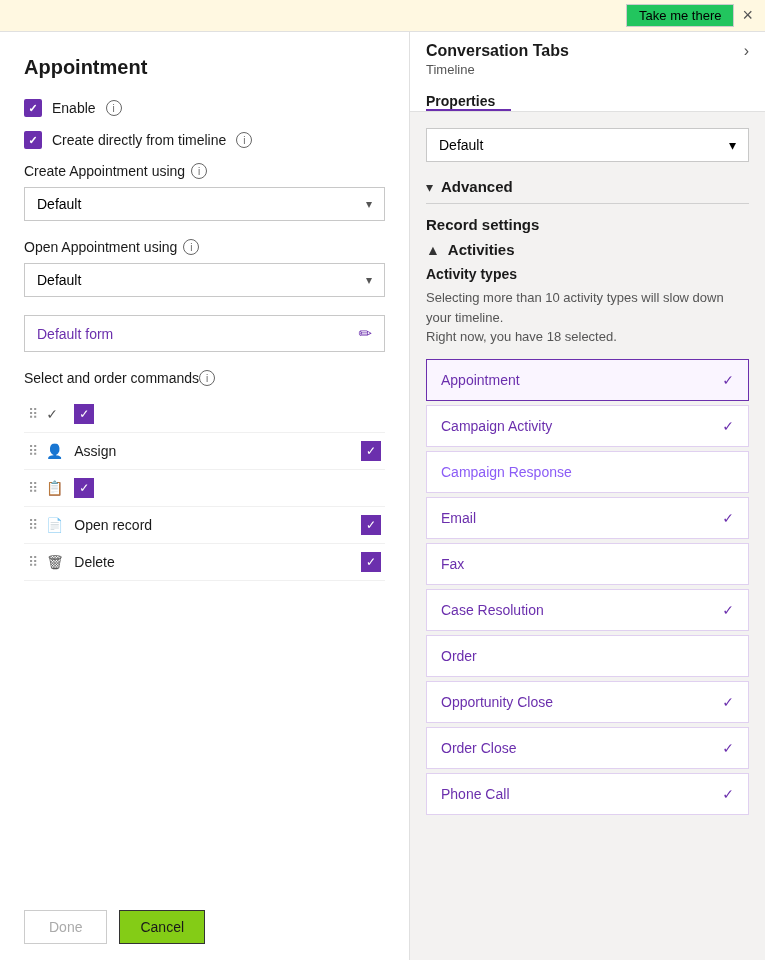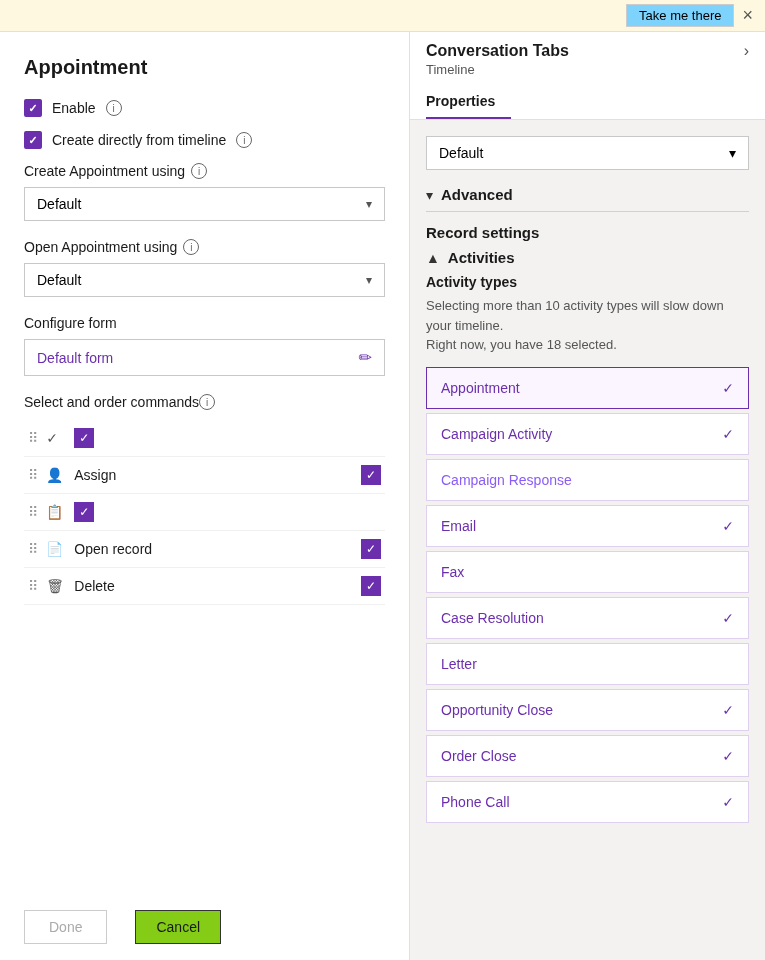--- a/index.html
+++ b/index.html
@@ -18,21 +18,21 @@
     .top-banner {
       background: #fff8e1;
       height: 32px;
       display: flex;
       align-items: center;
       justify-content: flex-end;
       padding: 0 12px;
       border-bottom: 1px solid #e0e0e0;
     }
     .banner-btn {
-      background: #7dd3fc;
+      background: #22c55e;
       border: 1px solid #ccc;
       padding: 3px 12px;
       font-size: 13px;
       cursor: pointer;
       margin-right: 8px;
     }
     .banner-close {
       background: none;
       border: none;
       font-size: 18px;
@@ -212,21 +212,21 @@
       cursor: pointer;
     }
     .checkbox-checked::after {
       content: '✓';
       color: white;
       font-size: 12px;
     }
 
     .panel-footer {
       display: flex;
-      gap: 28px;
+      gap: 12px;
       padding-top: 16px;
       margin-top: 8px;
     }
 
     .btn-done {
       background: white;
       border: 1px solid #ccc;
       padding: 8px 24px;
       font-size: 14px;
       color: #aaa;
@@ -281,21 +281,21 @@
       padding: 2px 0 8px 0;
     }
 
     .props-tab {
       display: flex;
       align-items: flex-end;
       gap: 0;
     }
 
     .tab-item {
-      padding: 8px 16px 8px 0;
+      padding: 8px 16px 0 0;
       font-size: 14px;
       color: #1a1a1a;
       cursor: pointer;
       border-bottom: 2px solid #6b2fad;
       font-weight: 600;
     }
 
     .right-content {
       flex: 1;
       overflow-y: auto;
@@ -448,23 +448,20 @@
     <div class="section-label">
       <span>Open Appointment using</span>
       <span class="info-icon">i</span>
     </div>
     <div class="dropdown-field">
       <span>Default</span>
       <span class="dropdown-arrow">▾</span>
     </div>
 
     <div class="configure-form-section">
-      <div class="section-label">
-        <span>Configure form</span>
-      </div>
       <div class="form-config-box">
         <span class="form-config-label">Default form</span>
         <span class="edit-icon">✏</span>
       </div>
     </div>
 
     <div class="commands-section">
       <div class="commands-title">
         <span>Select and order commands</span>
         <span class="info-icon">i</span>
@@ -567,21 +564,21 @@
     </div>
             <div class="activity-item">
       <span class="activity-item-label " style="color: #6b2fad;">Fax</span>
 
     </div>
             <div class="activity-item">
       <span class="activity-item-label " style="color: #6b2fad;">Case Resolution</span>
       <span class="check-icon">✓</span>
     </div>
             <div class="activity-item">
-      <span class="activity-item-label " style="color: #6b2fad;">Letter</span>
+      <span class="activity-item-label " style="color: #6b2fad;">Order</span>
 
     </div>
             <div class="activity-item">
       <span class="activity-item-label " style="color: #6b2fad;">Opportunity Close</span>
       <span class="check-icon">✓</span>
     </div>
             <div class="activity-item">
       <span class="activity-item-label " style="color: #6b2fad;">Order Close</span>
       <span class="check-icon">✓</span>
     </div>

